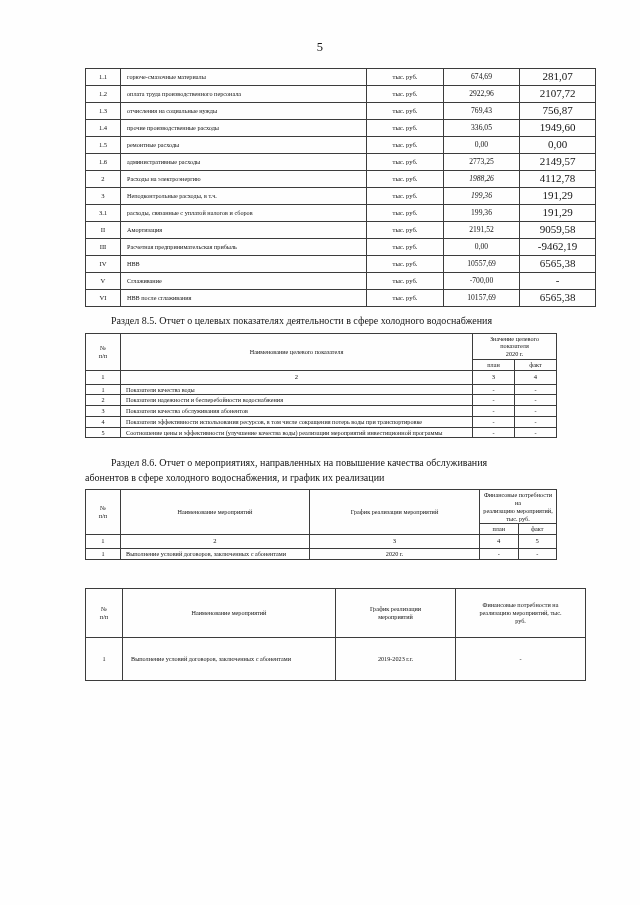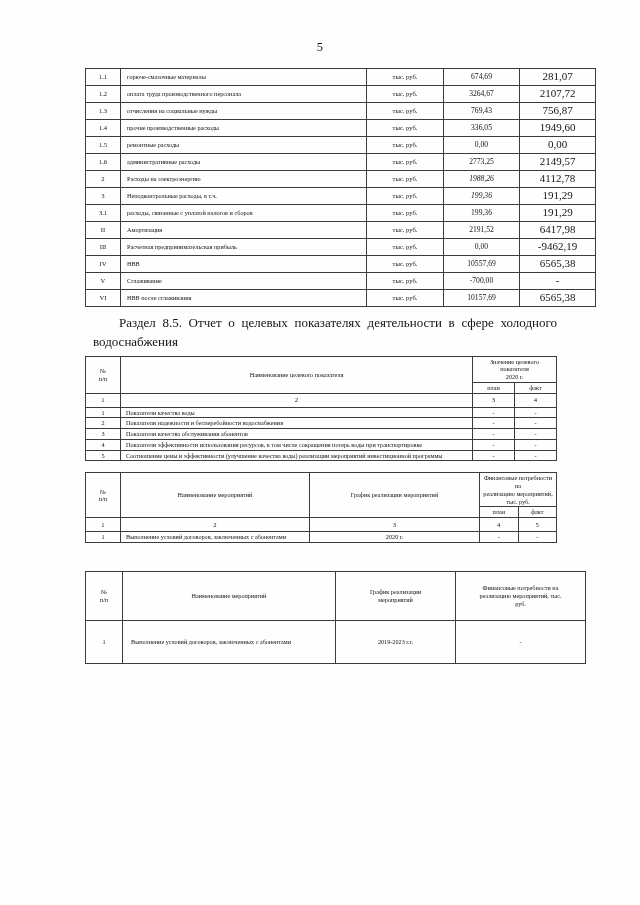--- a/index.html
+++ b/index.html
@@ -55,23 +55,23 @@
   .t1 td { height: 14px; }
   .t1 .c-num  { width: 28px;  text-align: center; font-size: 6.6px; }
   .t1 .c-name { width: 236px; text-align: left;  padding-left: 6px; }
   .t1 .c-unit { width: 70px;  text-align: center; font-size: 6.6px; }
   .t1 .c-plan { width: 69px;  text-align: center; font-size: 7.6px; }
   .t1 .c-fact { width: 69px;  text-align: center; font-size: 11px; }
   .t1 .ital { font-style: italic; margin-top: 24px; }
 
   
   .sec-head {
-    font-size: 13px;
+    font-size: 10px;
     line-height: 1.45;
-    margin: 7px 0 4px 8px;
+    margin: 7px 0 4px 0;
     text-align: justify;
   }
   .sec-head.just { text-align: justify; text-align-last: left; }
   .sec-head .ind { display: inline-block; width: 26px; }
 
   
   .t2 .h-num   { width: 28px; text-align: center; }
   .t2 .h-name  { width: 345px; text-align: center; }
   .t2 .h-val   { text-align: center; }
   .t2 .h-plan  { width: 49px; text-align: center; }
@@ -121,21 +121,21 @@
           <td class="c-num">1.1</td>
           <td class="c-name">горюче-смазочные материалы</td>
           <td class="c-unit">тыс. руб.</td>
           <td class="c-plan">674,69</td>
           <td class="c-fact">281,07</td>
         </tr>
         <tr>
           <td class="c-num">1.2</td>
           <td class="c-name">оплата труда производственного персонала</td>
           <td class="c-unit">тыс. руб.</td>
-          <td class="c-plan">3264,67</td>
+          <td class="c-plan">2922,96</td>
           <td class="c-fact">2107,72</td>
         </tr>
         <tr>
           <td class="c-num">1.3</td>
           <td class="c-name">отчисления на социальные нужды</td>
           <td class="c-unit">тыс. руб.</td>
           <td class="c-plan">769,43</td>
           <td class="c-fact">756,87</td>
         </tr>
         <tr>
@@ -178,21 +178,21 @@
           <td class="c-name">расходы, связанные с уплатой налогов и сборов</td>
           <td class="c-unit">тыс. руб.</td>
           <td class="c-plan">199,36</td>
           <td class="c-fact">191,29</td>
         </tr>
         <tr>
           <td class="c-num">II</td>
           <td class="c-name">Амортизация</td>
           <td class="c-unit">тыс. руб.</td>
           <td class="c-plan">2191,52</td>
-          <td class="c-fact">6417,98</td>
+          <td class="c-fact">9059,58</td>
         </tr>
         <tr>
           <td class="c-num">III</td>
           <td class="c-name">Расчетная предпринимательская прибыль</td>
           <td class="c-unit">тыс. руб.</td>
           <td class="c-plan">0,00</td>
           <td class="c-fact">-9462,19</td>
         </tr>
         <tr>
           <td class="c-num">IV</td>
@@ -273,20 +273,24 @@
           <td class="center">5</td>
           <td class="body-name">Соотношение цены и эффективности (улучшение качества воды) реализации мероприятий инвестиционной программы</td>
           <td class="center">-</td>
           <td class="center">-</td>
         </tr>
       </tbody>
     </table>
 
     <div class="spacer-a"></div>
 
+    <div class="sec-head">
+      <span class="ind"></span><span>Раздел 8.6. Отчет о мероприятиях, направленных на повышение качества обслуживания</span><br>
+      <span>абонентов в сфере холодного водоснабжения, и график их реализации</span>
+    </div>
 
     <table class="doc t3">
       <tbody>
         <tr>
           <td class="h-num" rowspan="2">
             <div>№</div>
             <div>п/п</div>
           </td>
           <td class="h-name" rowspan="2">Наименование мероприятий</td>
           <td class="h-grf" rowspan="2">График реализации мероприятий</td>

